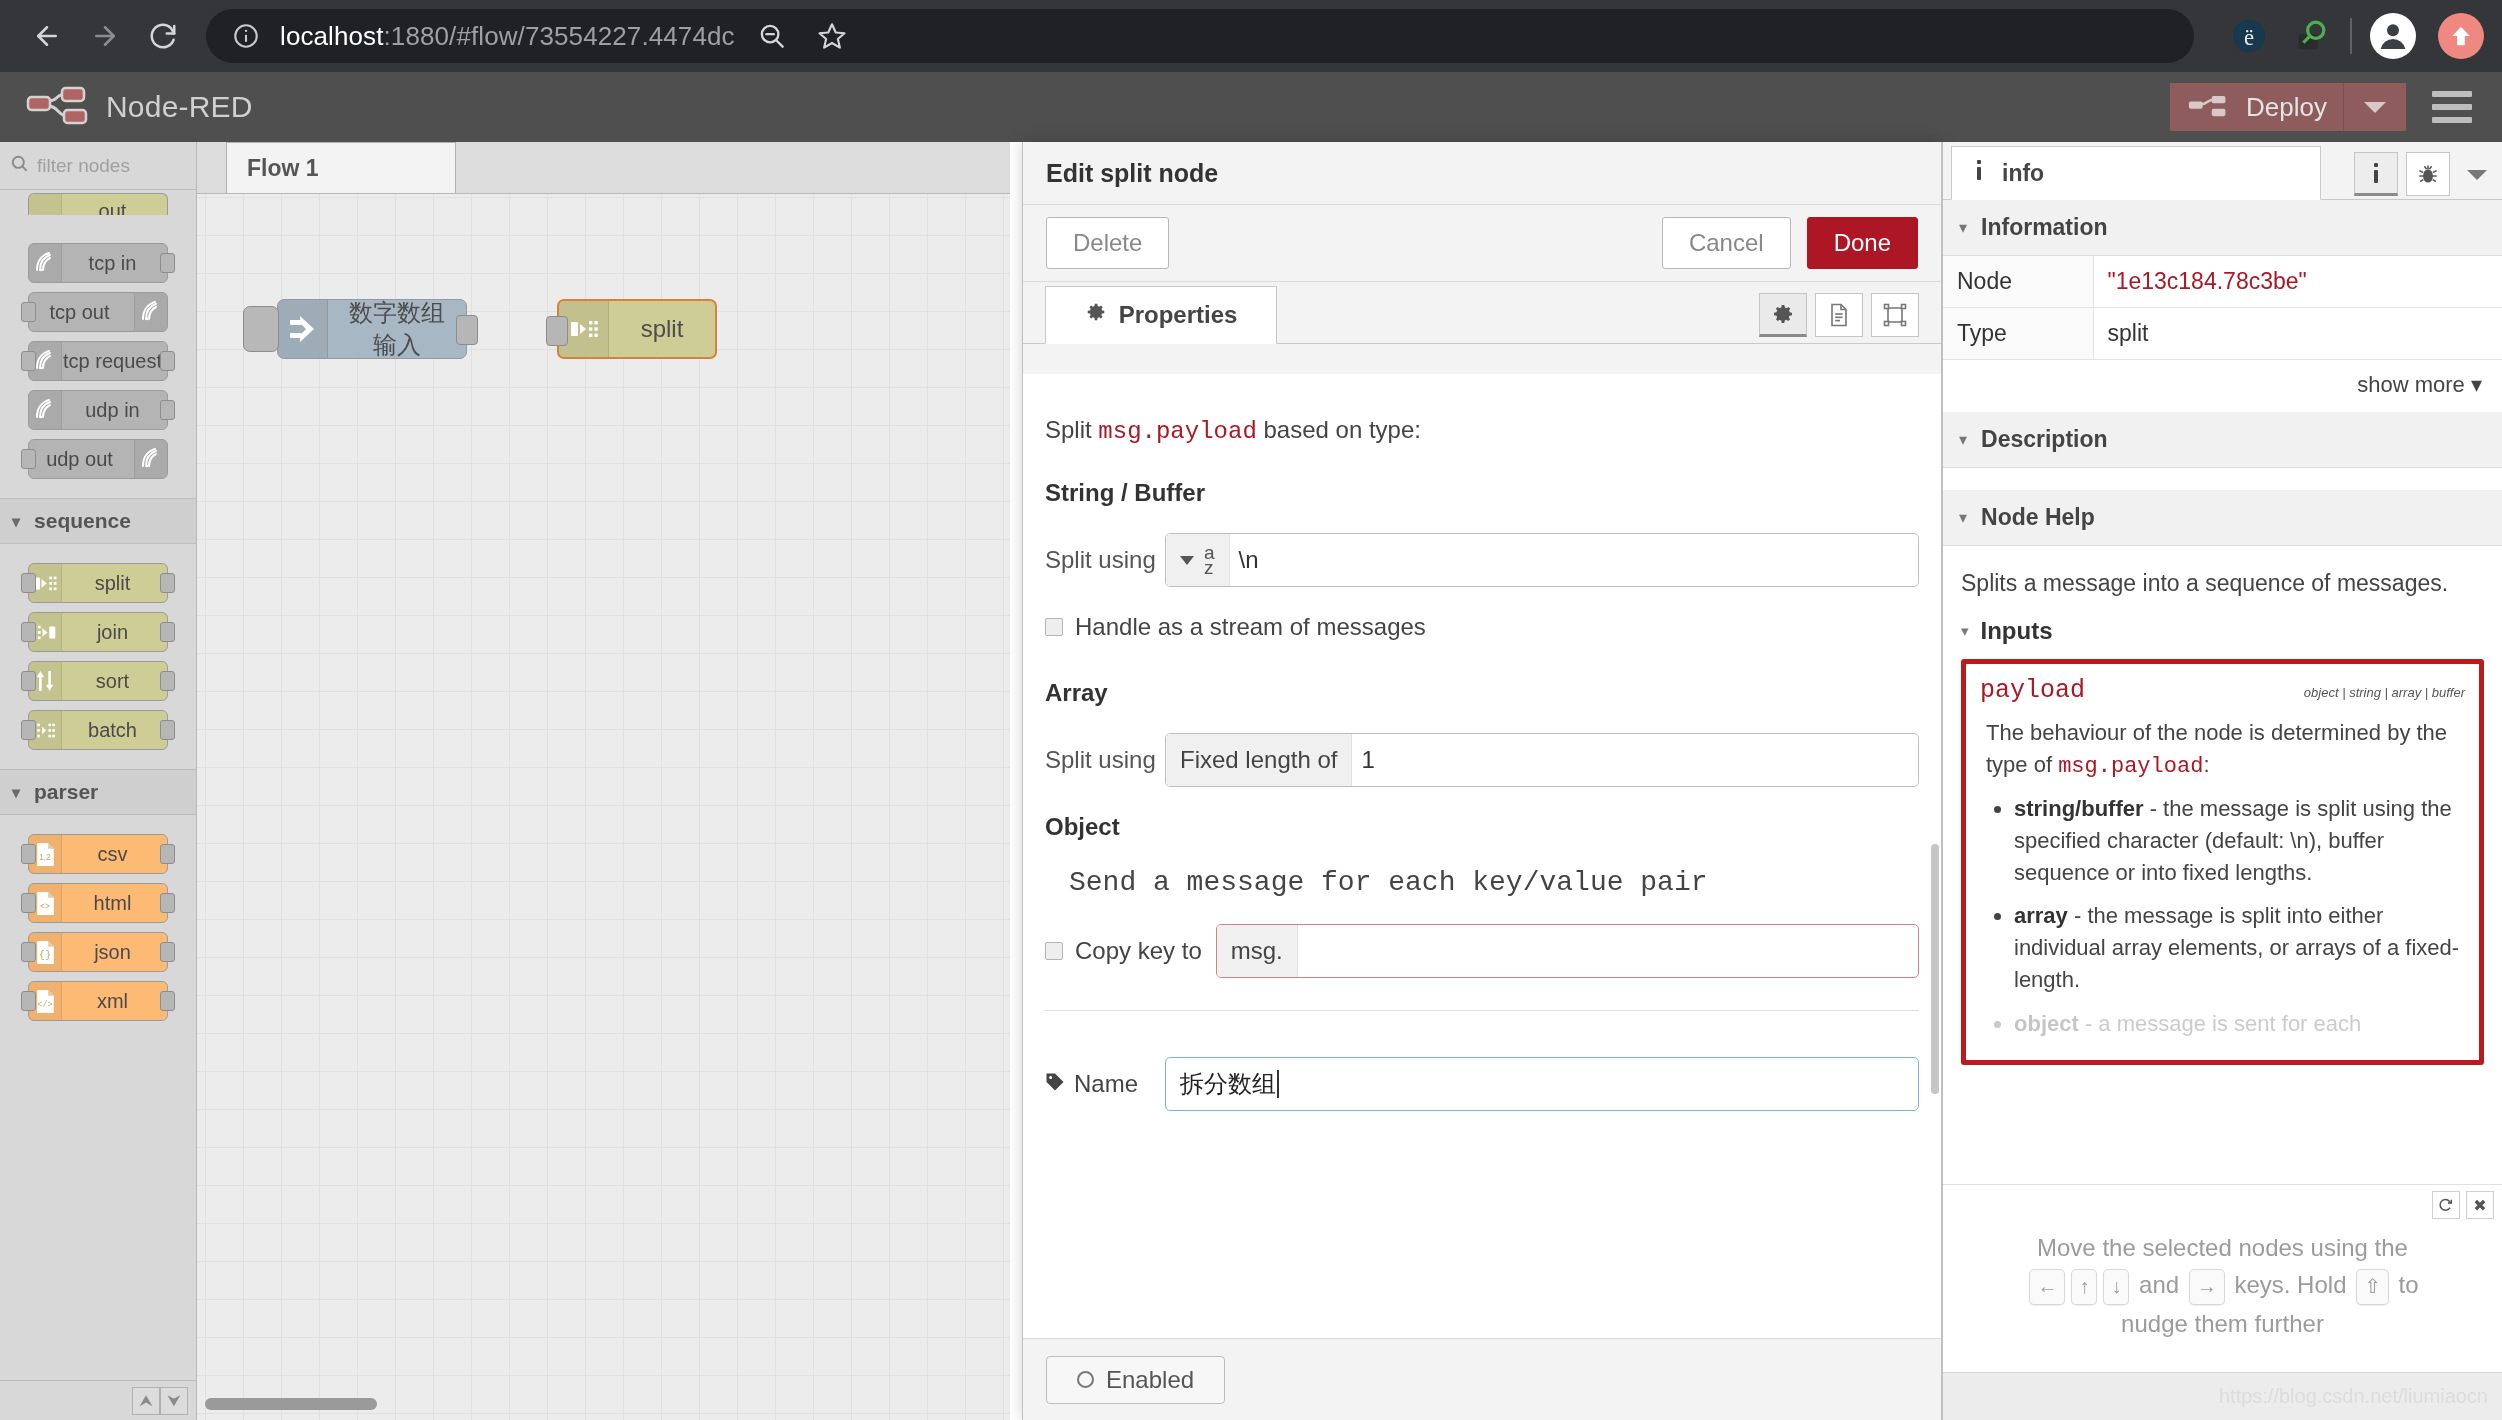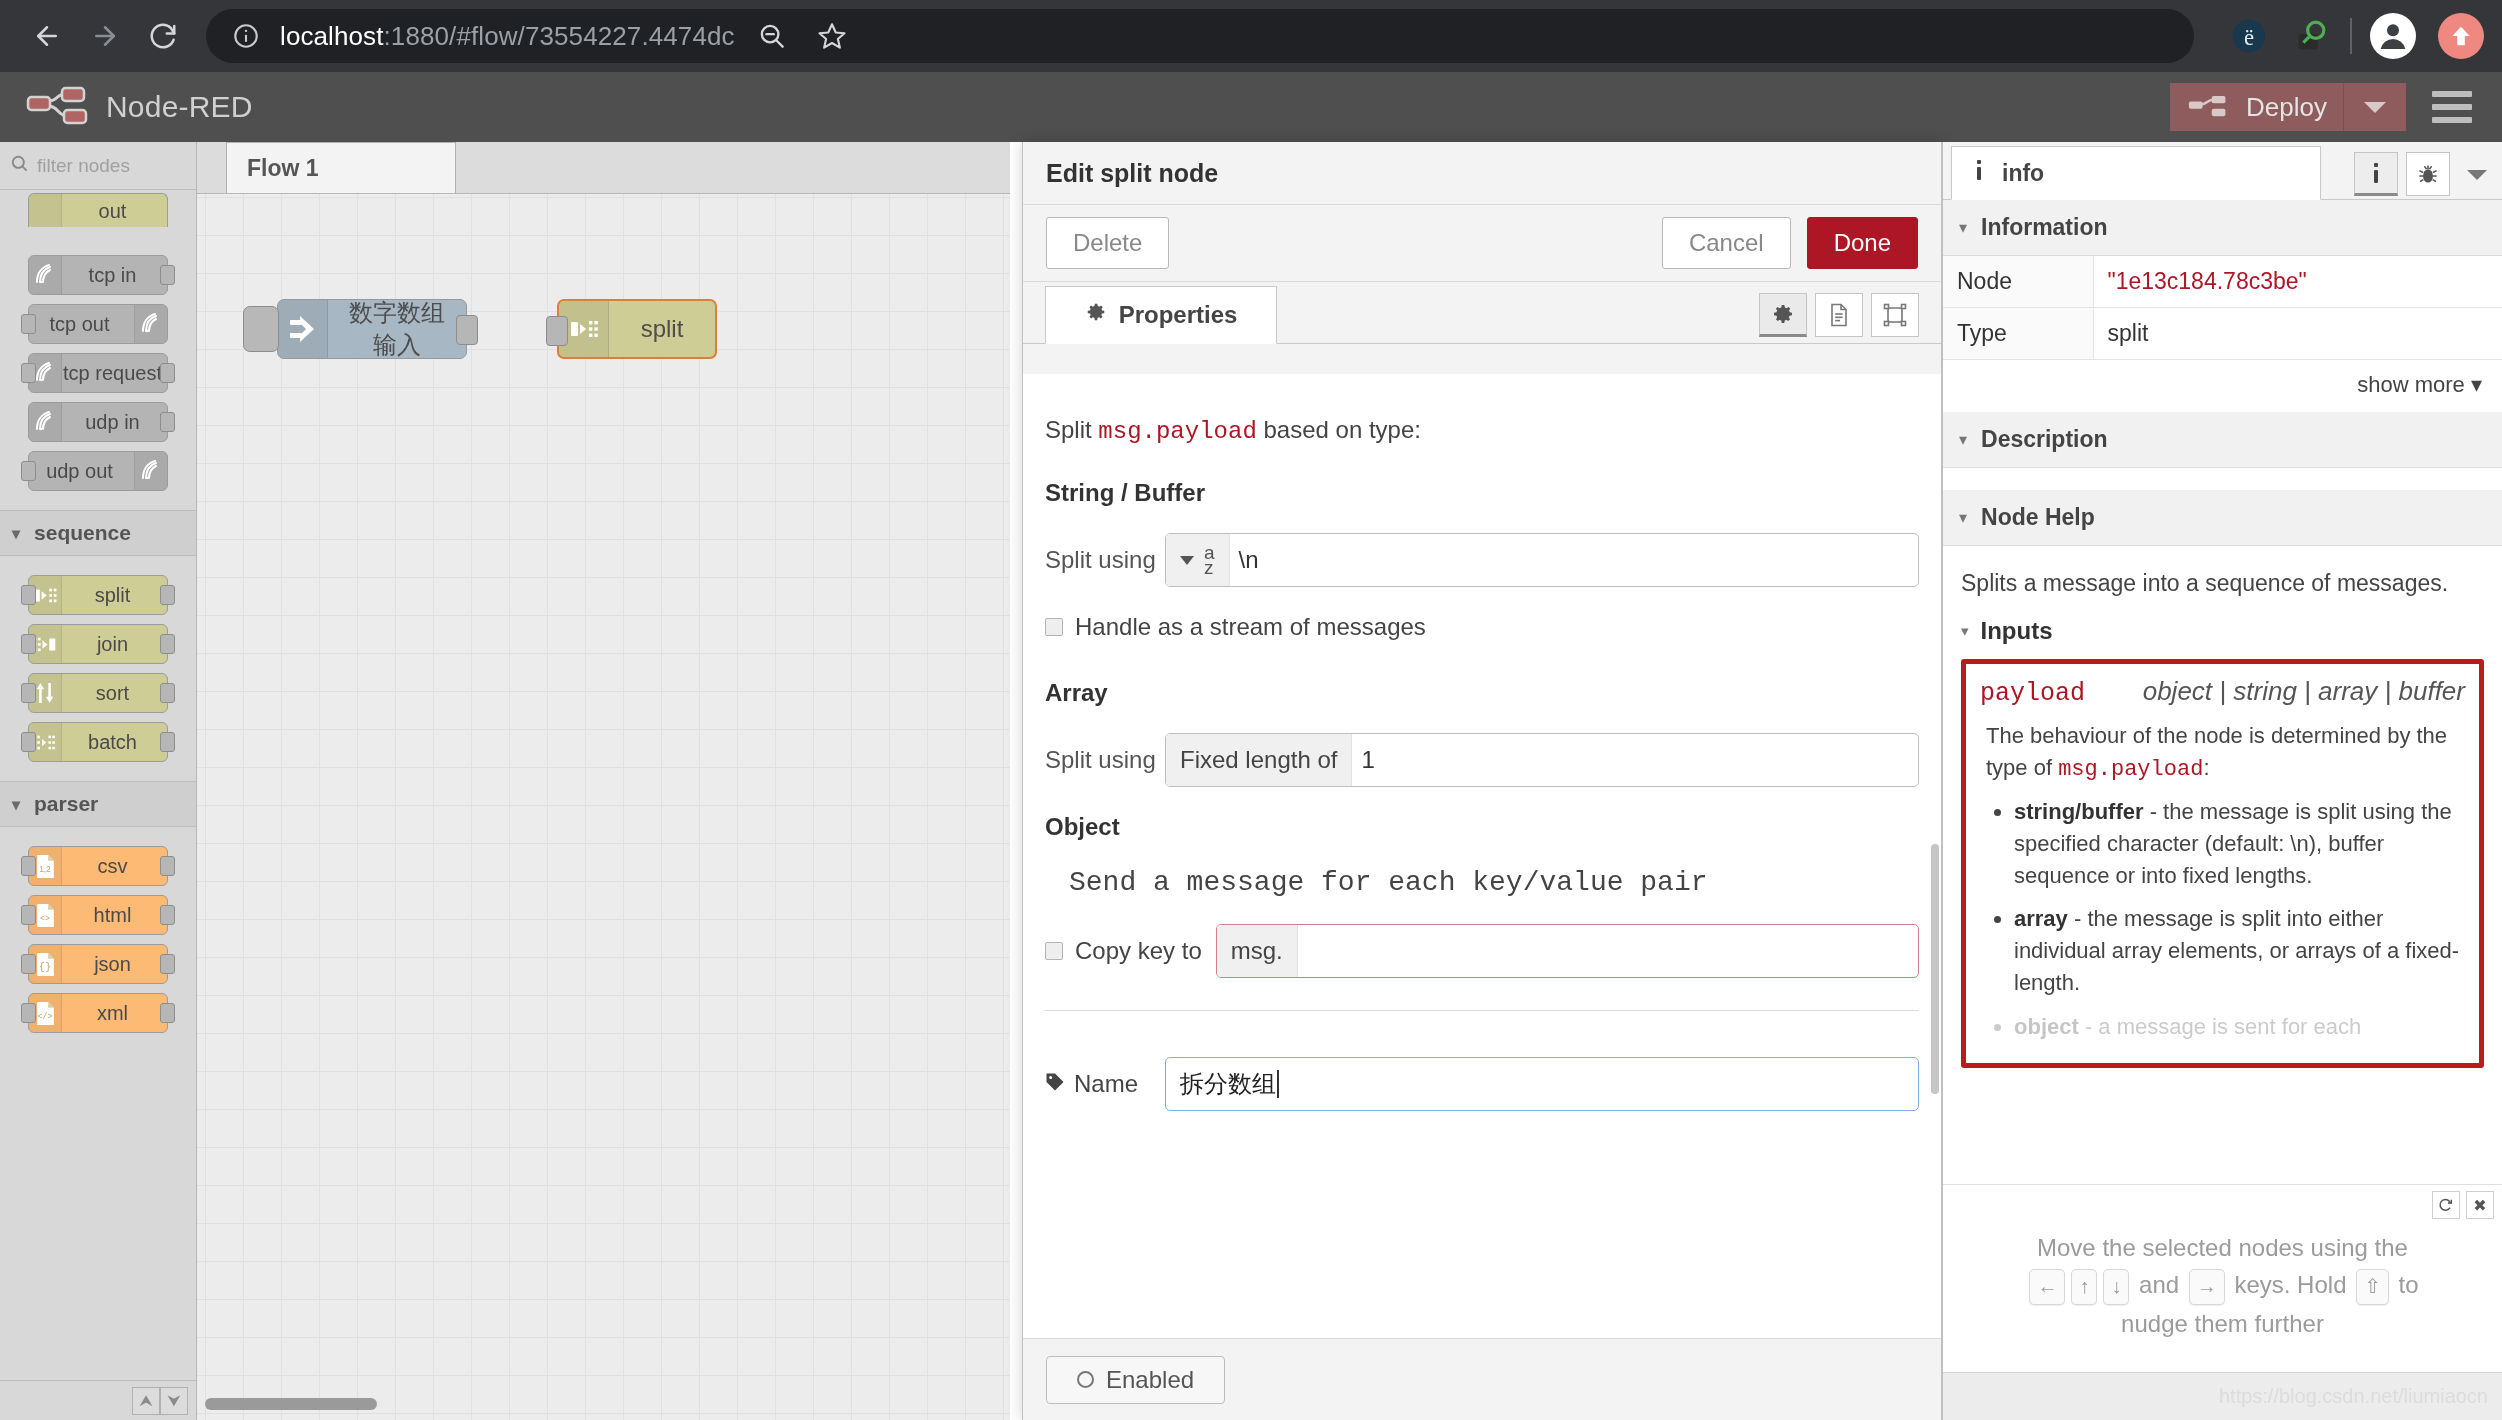--- a/index.html
+++ b/index.html
@@ -315,21 +315,21 @@
   #show-more{
     text-align:right; padding:12px 20px 14px 0; font-size:22px; color:#444; cursor:pointer;
   }
   #help-body{ padding:14px 18px 0 18px; }
   #help-intro{ font-size:23px; color:#444; margin:10px 0 20px 0; }
   .help-sub{ font-size:24px; font-weight:bold; color:#333; display:flex;align-items:center; gap:12px; margin:12px 0 14px 0; cursor:pointer;}
   .help-sub .chev{ color:#777; font-size:15px; font-weight:normal;}
   #payload-box{ border:5px solid #b91c1c; border-radius:3px; padding:12px 14px 8px 14px; }
   #payload-head{ display:flex; align-items:baseline; }
   #payload-name{ font-size:25px; color:#ad1625; font-family:"Liberation Mono",monospace; }
-  #payload-types{ margin-left:auto; font-size:26px; color:#555; font-style:italic; }
+  #payload-types{ margin-left:auto; font-size:13px; color:#555; font-style:italic; }
   #payload-desc{ font-size:22px; color:#444; margin:12px 0 10px 6px; line-height:1.45;}
   #payload-list{ margin:0; padding-left:34px; }
   #payload-list li{ font-size:22px; color:#444; line-height:1.45; margin-bottom:12px;}
   #payload-list b{ color:#333; }
   #sb-tip{
     position:absolute; left:0; bottom:48px; width:559px; height:188px;
     border-top:1px solid #e0e0e0; background:#fff; padding-top:6px;
   }
   #tip-btns{ position:absolute; right:8px; top:6px; display:flex; gap:6px;}
   .tip-btn{ width:28px;height:28px;border:1px solid #cfcfcf;background:#fff;display:flex;align-items:center;justify-content:center;color:#555;font-size:16px;cursor:pointer;}
@@ -471,21 +471,21 @@
           <circle cx="10.5" cy="10.5" r="7"></circle>
           <line x1="15.6" y1="15.6" x2="21" y2="21"></line>
         </svg>
     </span>
     <input id="palette-search-input" placeholder="filter nodes" style="">
   </div>
 
   <div id="palette-scroll">
 
     <div style="padding-top:2px;">
-      <div class="pal-node n-olive" style="margin-top:0;height:34px;overflow:hidden;border-bottom:none;border-radius:6px 6px 0 0;">
+      <div class="pal-node n-olive" style="margin-top:0;height:22px;overflow:hidden;border-bottom:none;border-radius:6px 6px 0 0;align-items:flex-end;">
         <span class="icon-box"></span>
         <span class="lbl" style="line-height:8px;">out</span>
       </div>
     </div>
 
     <div class="pal-items" id="net-nodes">
         <div class="pal-node n-grey">
           <span class="port right"></span>
           <span class="icon-box">
             <svg width="22" height="22" viewBox="0 0 22 22" fill="none" stroke="#ffffff" stroke-width="2" stroke-linecap="round">

